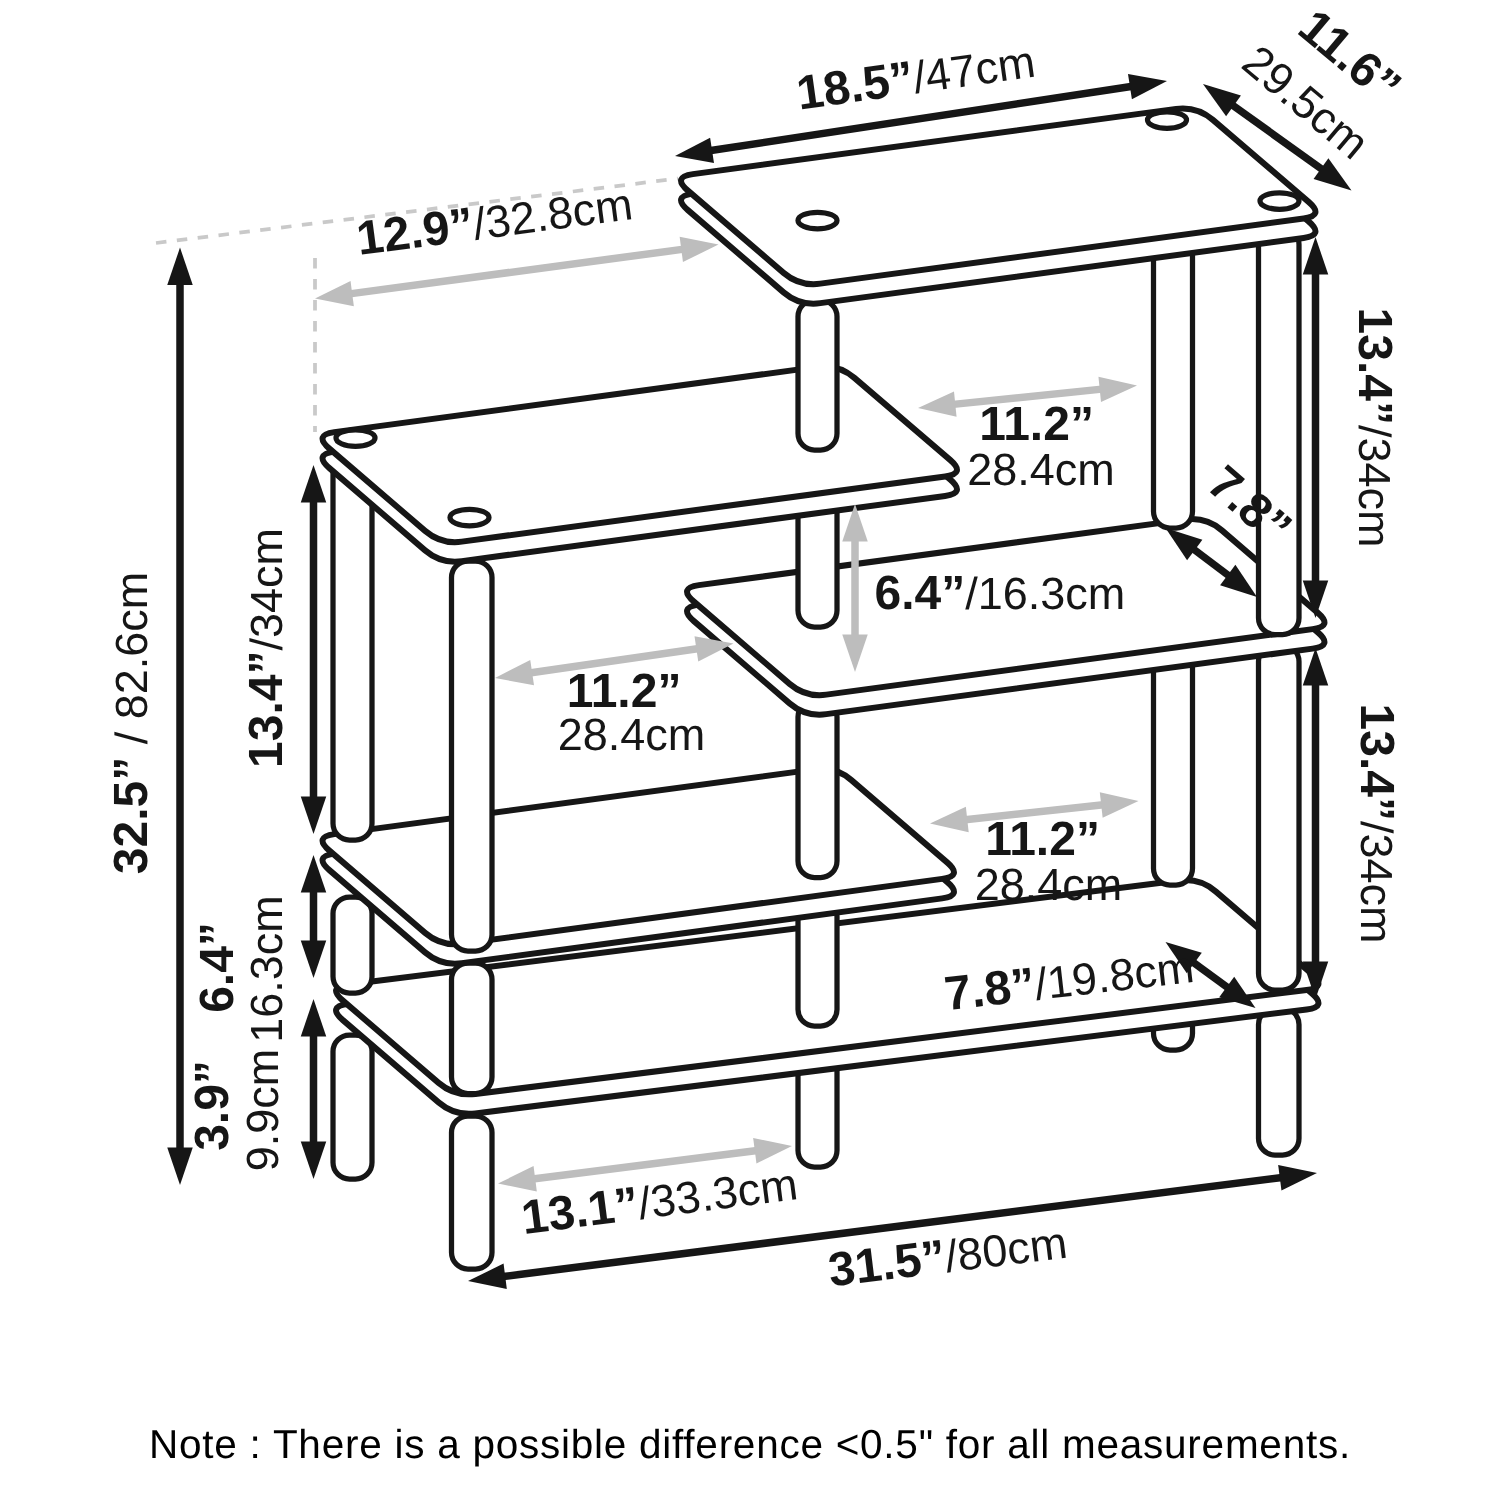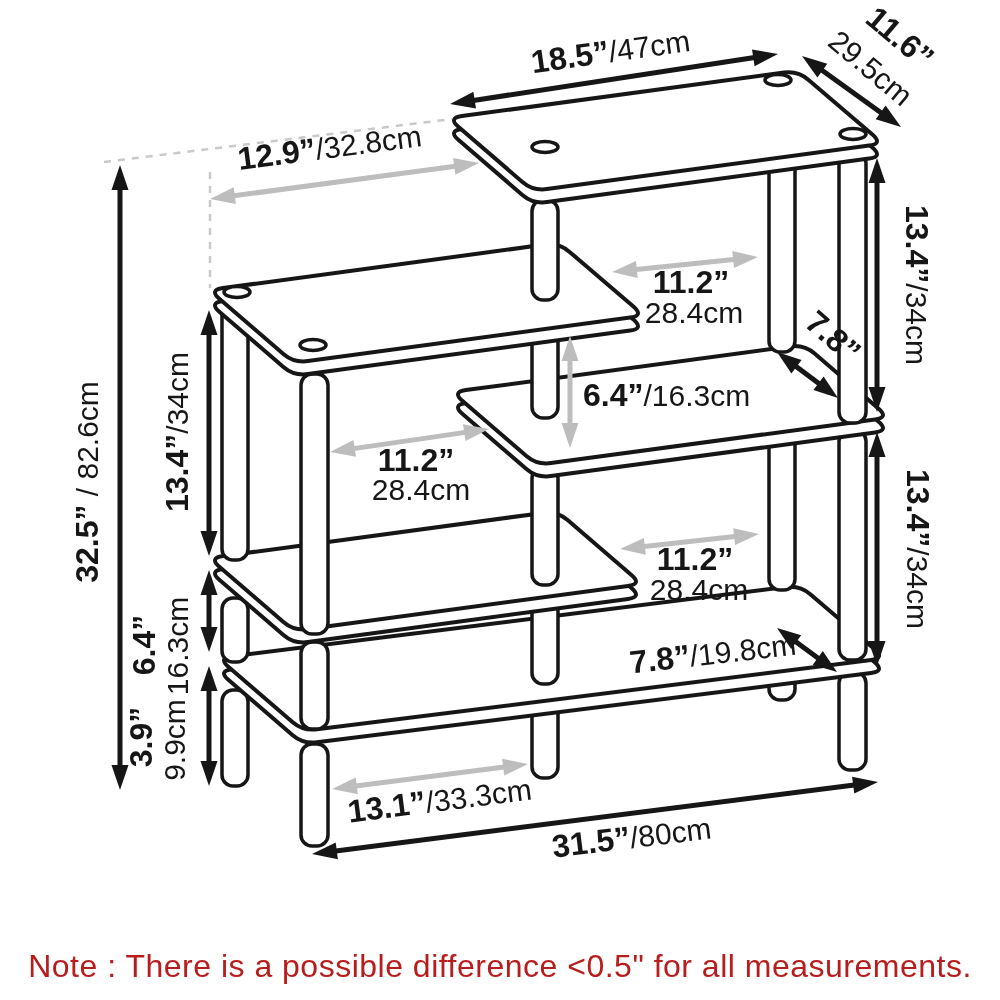--- a/index.html
+++ b/index.html
@@ -7,21 +7,21 @@
           font-family:"Liberation Sans",sans-serif;}
   svg{position:absolute;left:0;top:0;}
   .slab{fill:#ffffff;stroke:#161616;stroke-width:4;stroke-linejoin:round;}
   .pole{fill:#ffffff;stroke:#161616;stroke-width:3.5;}
   .hole{fill:#ffffff;stroke:#161616;stroke-width:3.5;}
   .dashline{stroke:#c9c9c9;stroke-width:2.5;stroke-dasharray:7 7;fill:none;}
   text.dim{font-family:"Liberation Sans",sans-serif;font-weight:700;font-size:32px;fill:#161616;}
   text.dim tspan.alt{font-weight:400;font-size:30px;}
   text.dimalt{font-family:"Liberation Sans",sans-serif;font-weight:400;font-size:30px;fill:#161616;}
   .note{position:absolute;left:0;top:948px;width:1000px;text-align:center;
-        font-size:32px;letter-spacing:.5px;color:#b91c1c;font-weight:400;}
+        font-size:27px;letter-spacing:.5px;color:#000000;font-weight:400;}
 </style>
 </head>
 <body>
 
 <div class="canvas">
   <svg width="1000" height="1000" viewBox="0 0 1000 1000">
     <g id="g-dashes">
         <line x1="104" y1="162" x2="452" y2="119" class="dashline"></line>
         <line x1="210" y1="172" x2="210" y2="288" class="dashline"></line>
       </g>

